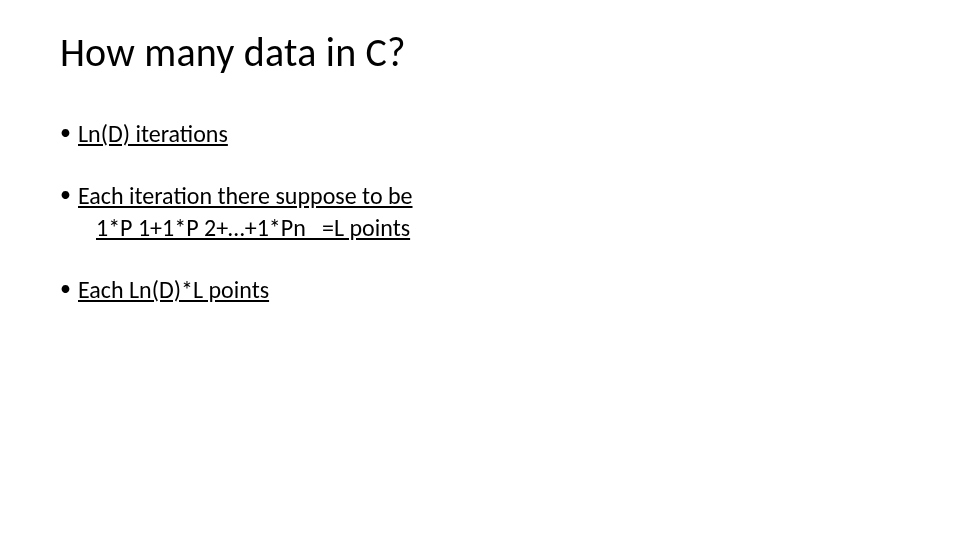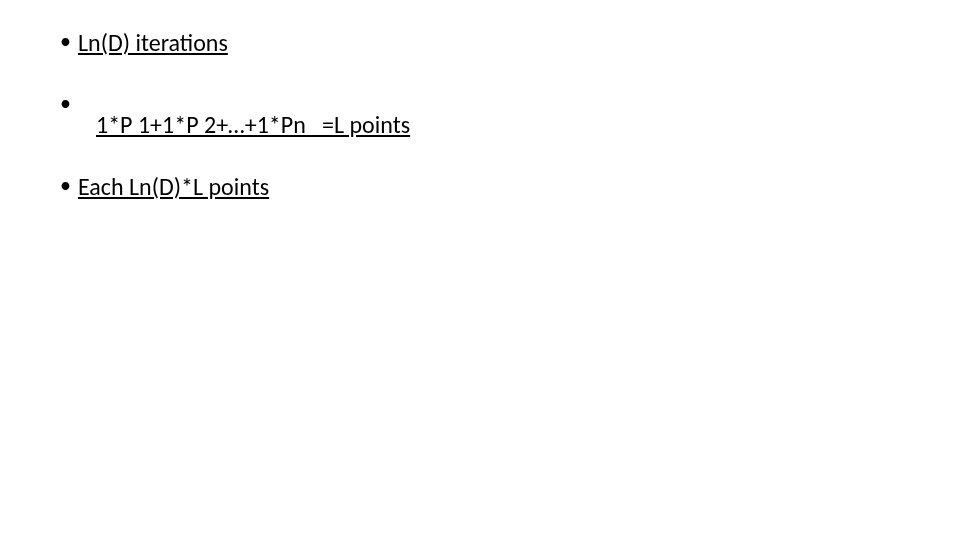--- a/index.html
+++ b/index.html
@@ -40,40 +40,42 @@
     flex: 0 0 18px;
     text-align: left;
     font-size: 22px;
   }
   .bullet .text {
     flex: 1;
     text-decoration: underline;
   }
   .subline {
     margin-left: 18px;
-    margin-top: 20px;
+    margin-top: 2px;
   }
 </style>
 </head>
 <body>
 
 <div class="slide">
+  <h1 class="title">How many data in C?</h1>
 
   <div class="bullets">
 
     <div class="bullet">
       <div class="dot">•</div>
       <div class="text">
         <div>Ln(D) iterations</div>
       </div>
     </div>
 
     <div class="bullet">
       <div class="dot">•</div>
       <div class="text">
+        <div>Each iteration there suppose to be</div>
         <div class="subline">1*P 1+1*P 2+…+1*Pn&nbsp;&nbsp;&nbsp;=L points</div>
       </div>
     </div>
 
     <div class="bullet">
       <div class="dot">•</div>
       <div class="text">
         <div>Each Ln(D)*L points</div>
       </div>
     </div>

